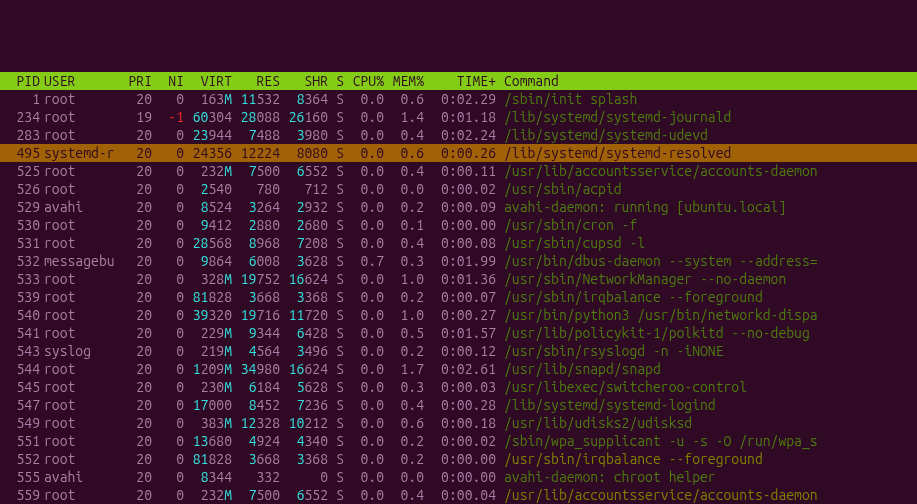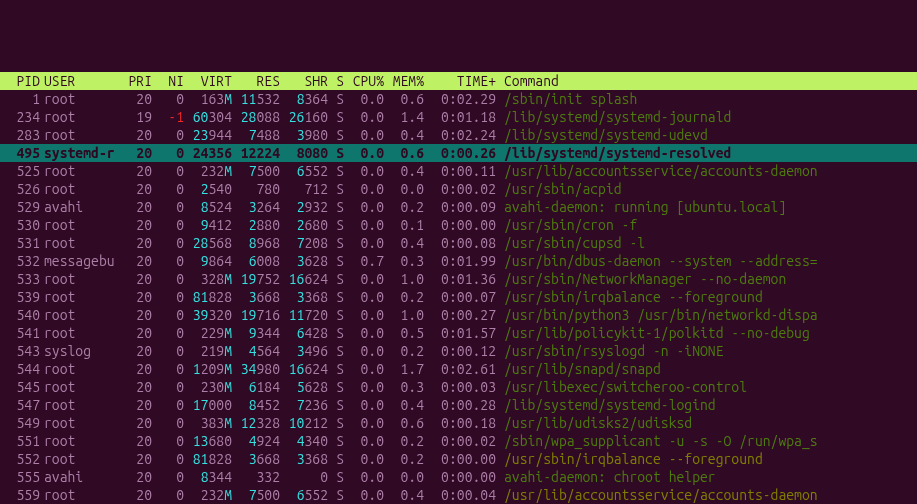--- a/index.html
+++ b/index.html
@@ -9,27 +9,26 @@
     font-size: 14px;
     line-height: 18px;
     color: #d3d7cf;
     width: 917px;
     height: 504px;
     overflow: hidden;
     white-space: pre;
   }
   .row { height: 18px; }
   .header {
-    background: #bef264;
+    background: #84cc16;
     color: #2e0720;
   }
   .highlight {
-    background: #0f766e;
+    background: #a16207;
     color: #2e0720;
-    font-weight: bold;
   }
   .pid { display:inline-block; width: 40px; text-align: right; }
   .user { display:inline-block; width: 80px; text-align: left; padding-left: 4px; }
   .pri { display:inline-block; width: 32px; text-align: right; }
   .ni  { display:inline-block; width: 32px; text-align: right; }
   .virt{ display:inline-block; width: 48px; text-align: right; }
   .res { display:inline-block; width: 48px; text-align: right; }
   .shr { display:inline-block; width: 48px; text-align: right; }
   .s   { display:inline-block; width: 16px; text-align: right; }
   .cpu { display:inline-block; width: 40px; text-align: right; }

